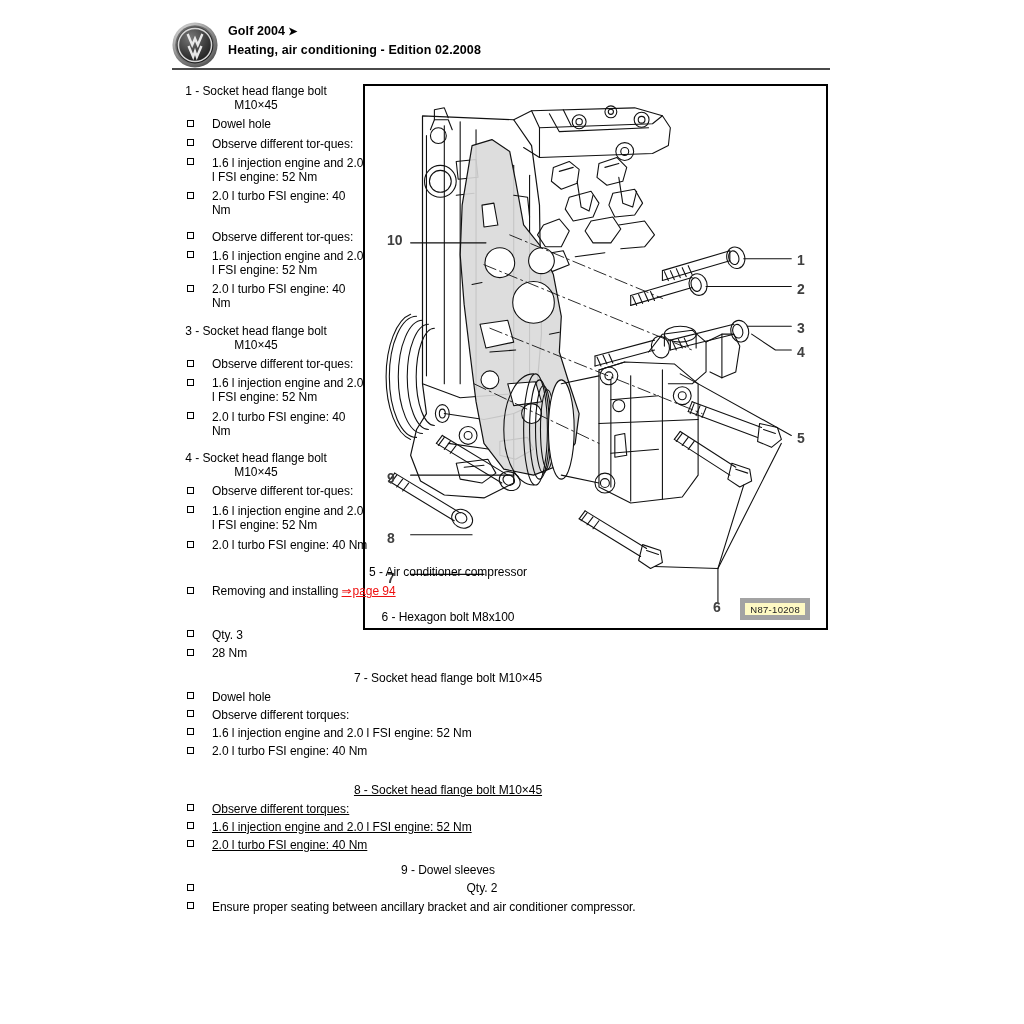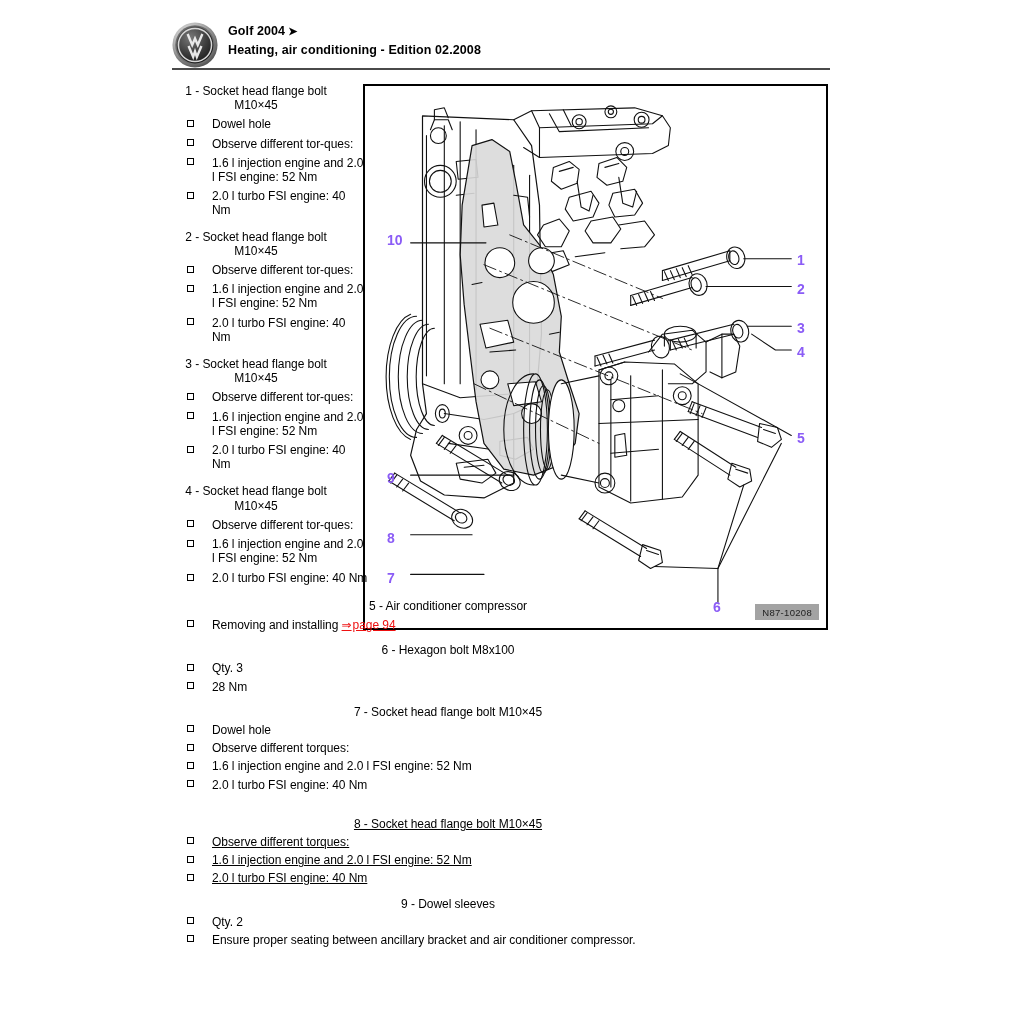--- a/index.html
+++ b/index.html
@@ -82,37 +82,37 @@
     box-sizing: border-box;
   }
   .figure-svg {
     position: absolute;
     left: 0; top: 0;
     width: 100%;
     height: 100%;
   }
   .fig-id {
     position: absolute;
-    right: 7px;
+    right: 16px;
     bottom: 8px;
-    border: 2px solid #a3a3a3;
+    border: 5px solid #a3a3a3;
     padding: 1px 5px 0px 5px;
     font-size: 9.5px;
     letter-spacing: 0.3px;
-    background: #a3a3a3;
+    background: #fef9c3;
     font-family: "Liberation Sans", sans-serif;
     color: #222222;
   }
 
   
   .callout {
     position: absolute;
     font-size: 14px;
     font-weight: bold;
-    color: #8b5cf6;
+    color: #404040;
     font-family: "Liberation Sans", sans-serif;
   }
 
   
   .items {
     position: absolute;
     left: 168px;
     top: 84px;
     width: 600px;
   }
@@ -464,21 +464,20 @@
               <span class="btext">1.6 l injection engine and 2.0 l FSI engine: 52 Nm</span>
             </li>
           <li class="bullet">
               <span class="box"></span>
               <span class="btext">2.0 l turbo FSI engine: 40 Nm</span>
             </li>
         </ul>
       </div>
 
       <div class="item" style="margin-top:12px;">
-        <div class="item-title">2 - Socket head flange bolt M10×45</div>
         <ul class="bullets">
           <li class="bullet">
               <span class="box"></span>
               <span class="btext">Observe different tor-­ques:</span>
             </li>
           <li class="bullet">
               <span class="box"></span>
               <span class="btext">1.6 l injection engine and 2.0 l FSI engine: 52 Nm</span>
             </li>
           <li class="bullet">
@@ -589,21 +588,21 @@
           <li class="bullet" style="margin-top:4px;">
               <span class="box"></span>
               <span class="btext">2.0 l turbo FSI engine: 40 Nm</span>
             </li>
         </ul>
       </div>
 
       <div class="item" style="margin-top:11px;">
         <div class="item-title">9 - Dowel sleeves</div>
         <ul class="bullets">
-          <li class="bullet" style="margin-top:4px;">
+          <li class="bullet" style="margin-top:4px;text-align:center;">
               <span class="box"></span>
               <span class="btext">Qty. 2</span>
             </li>
           <li class="bullet" style="margin-top:4px;">
               <span class="box"></span>
               <span class="btext">Ensure proper seating between ancillary bracket and air conditioner compressor.</span>
             </li>
         </ul>
       </div>
     </div>

